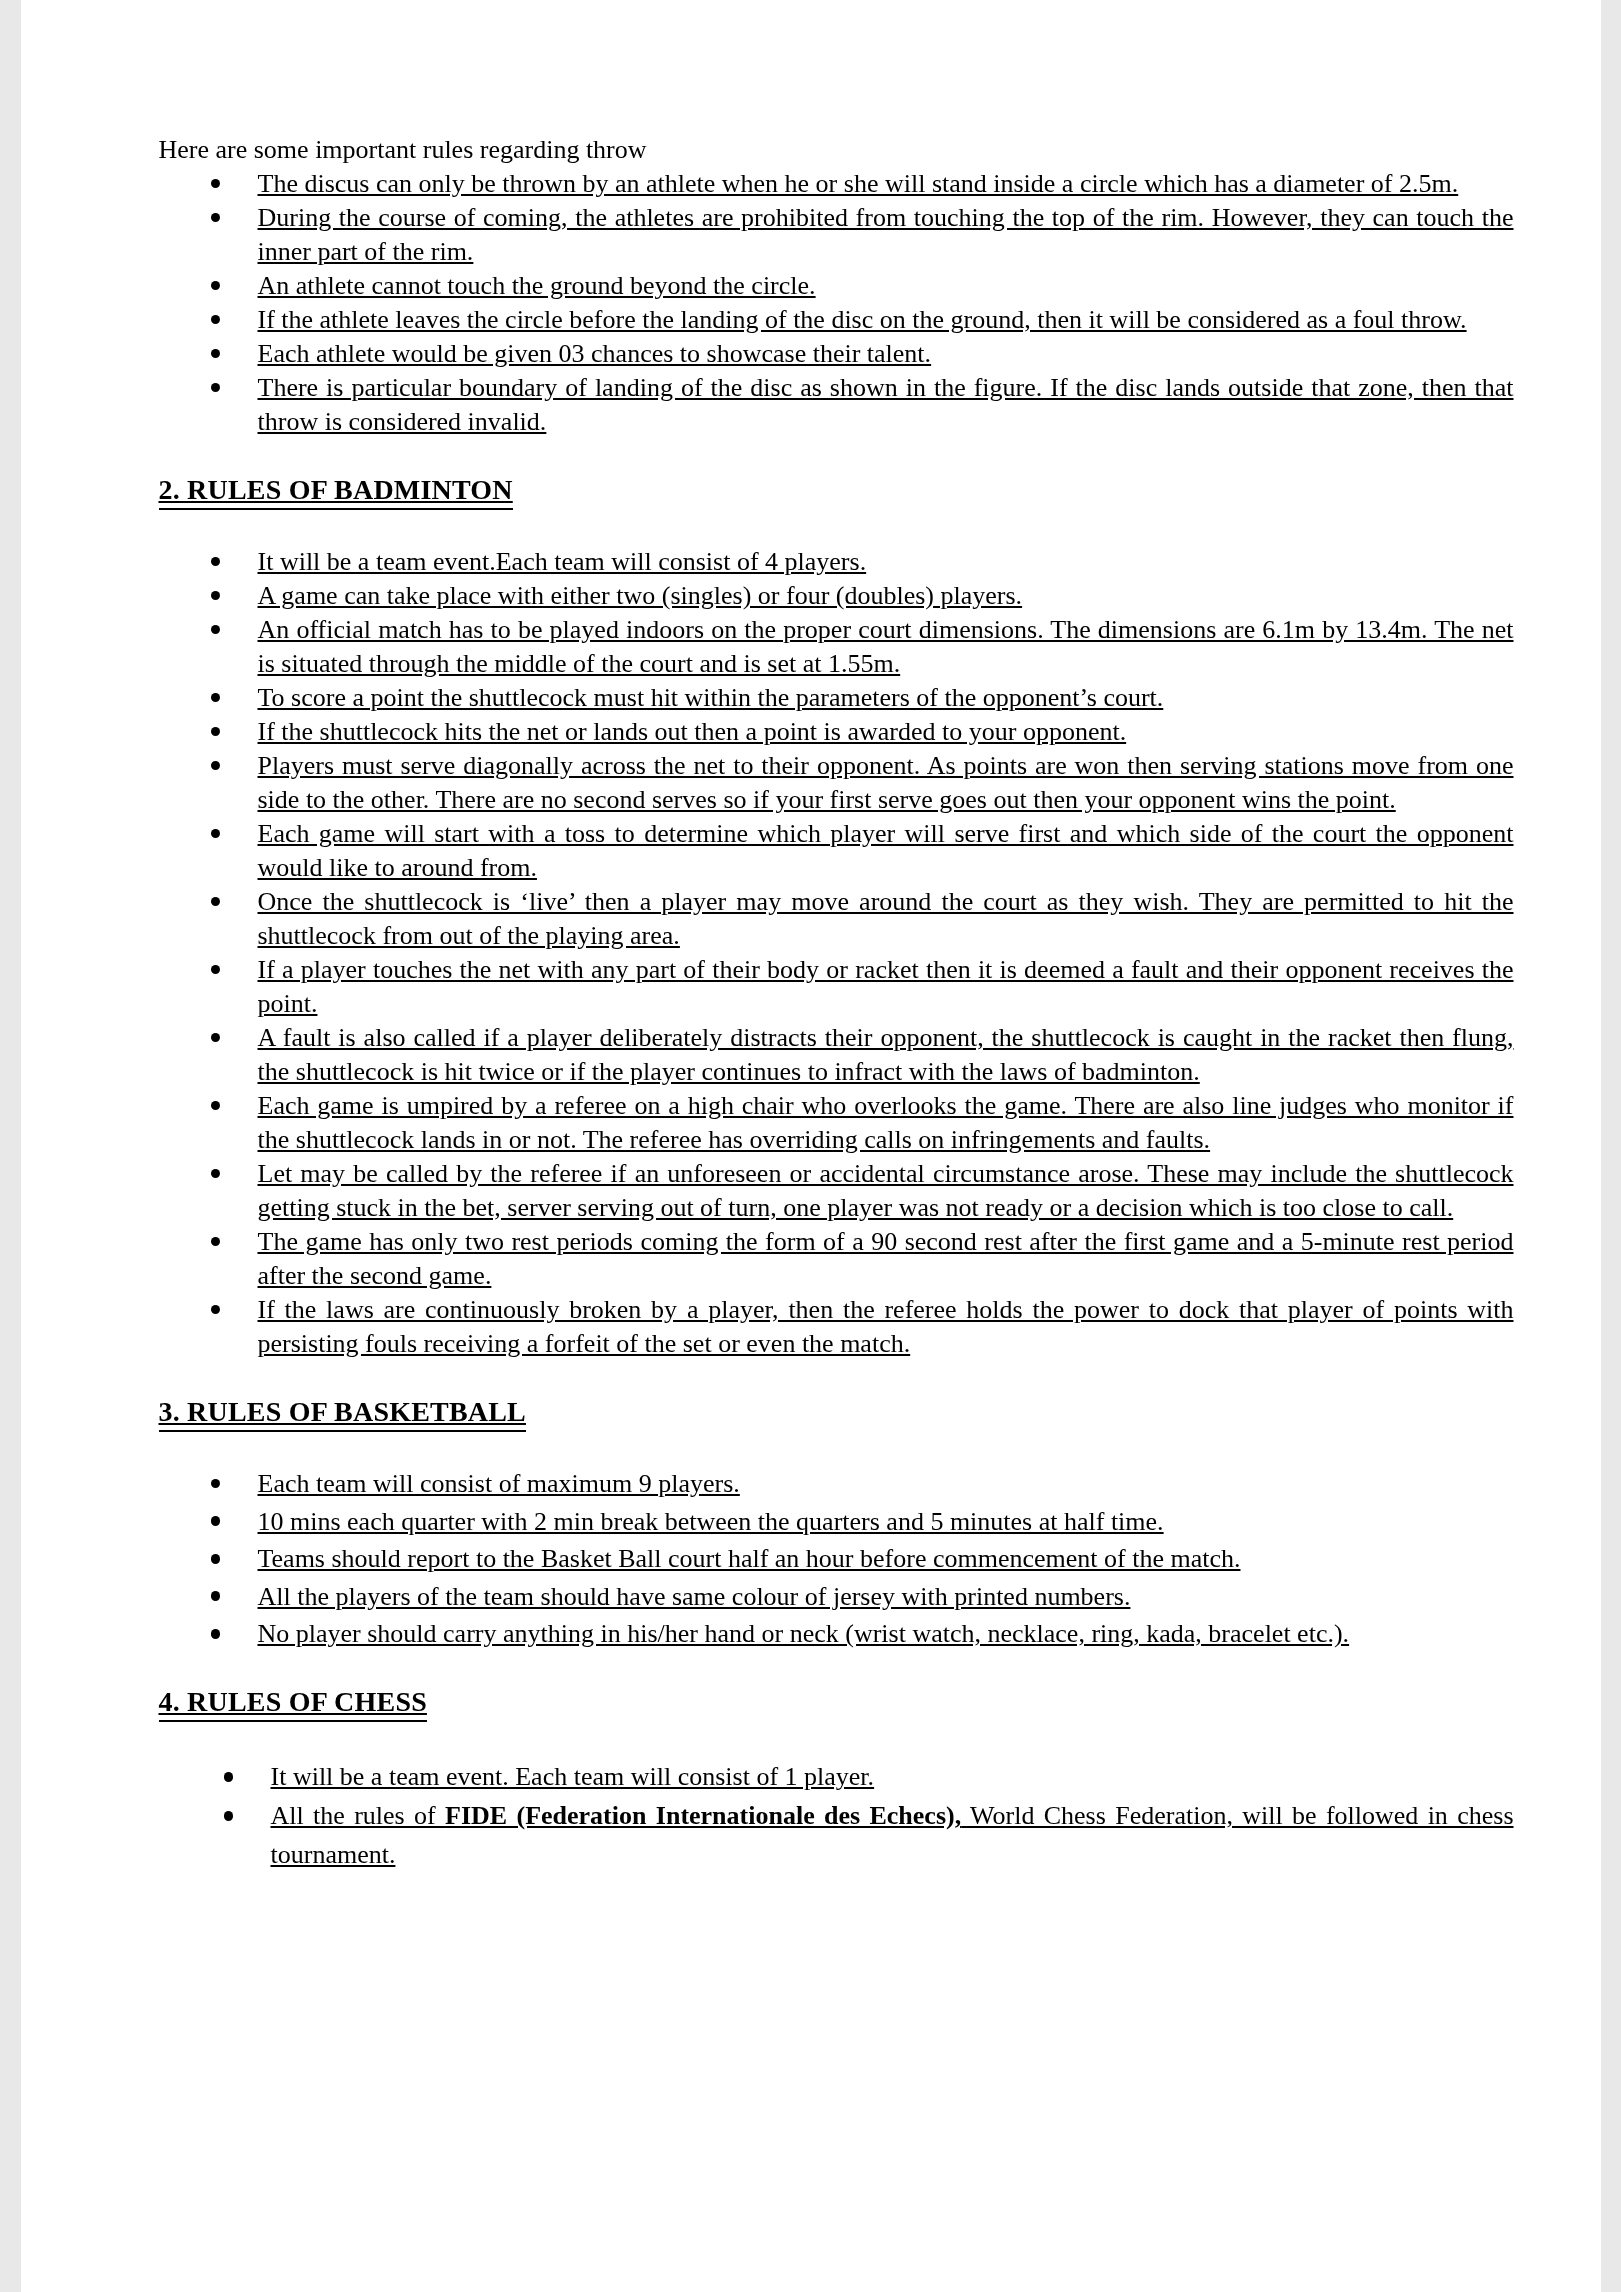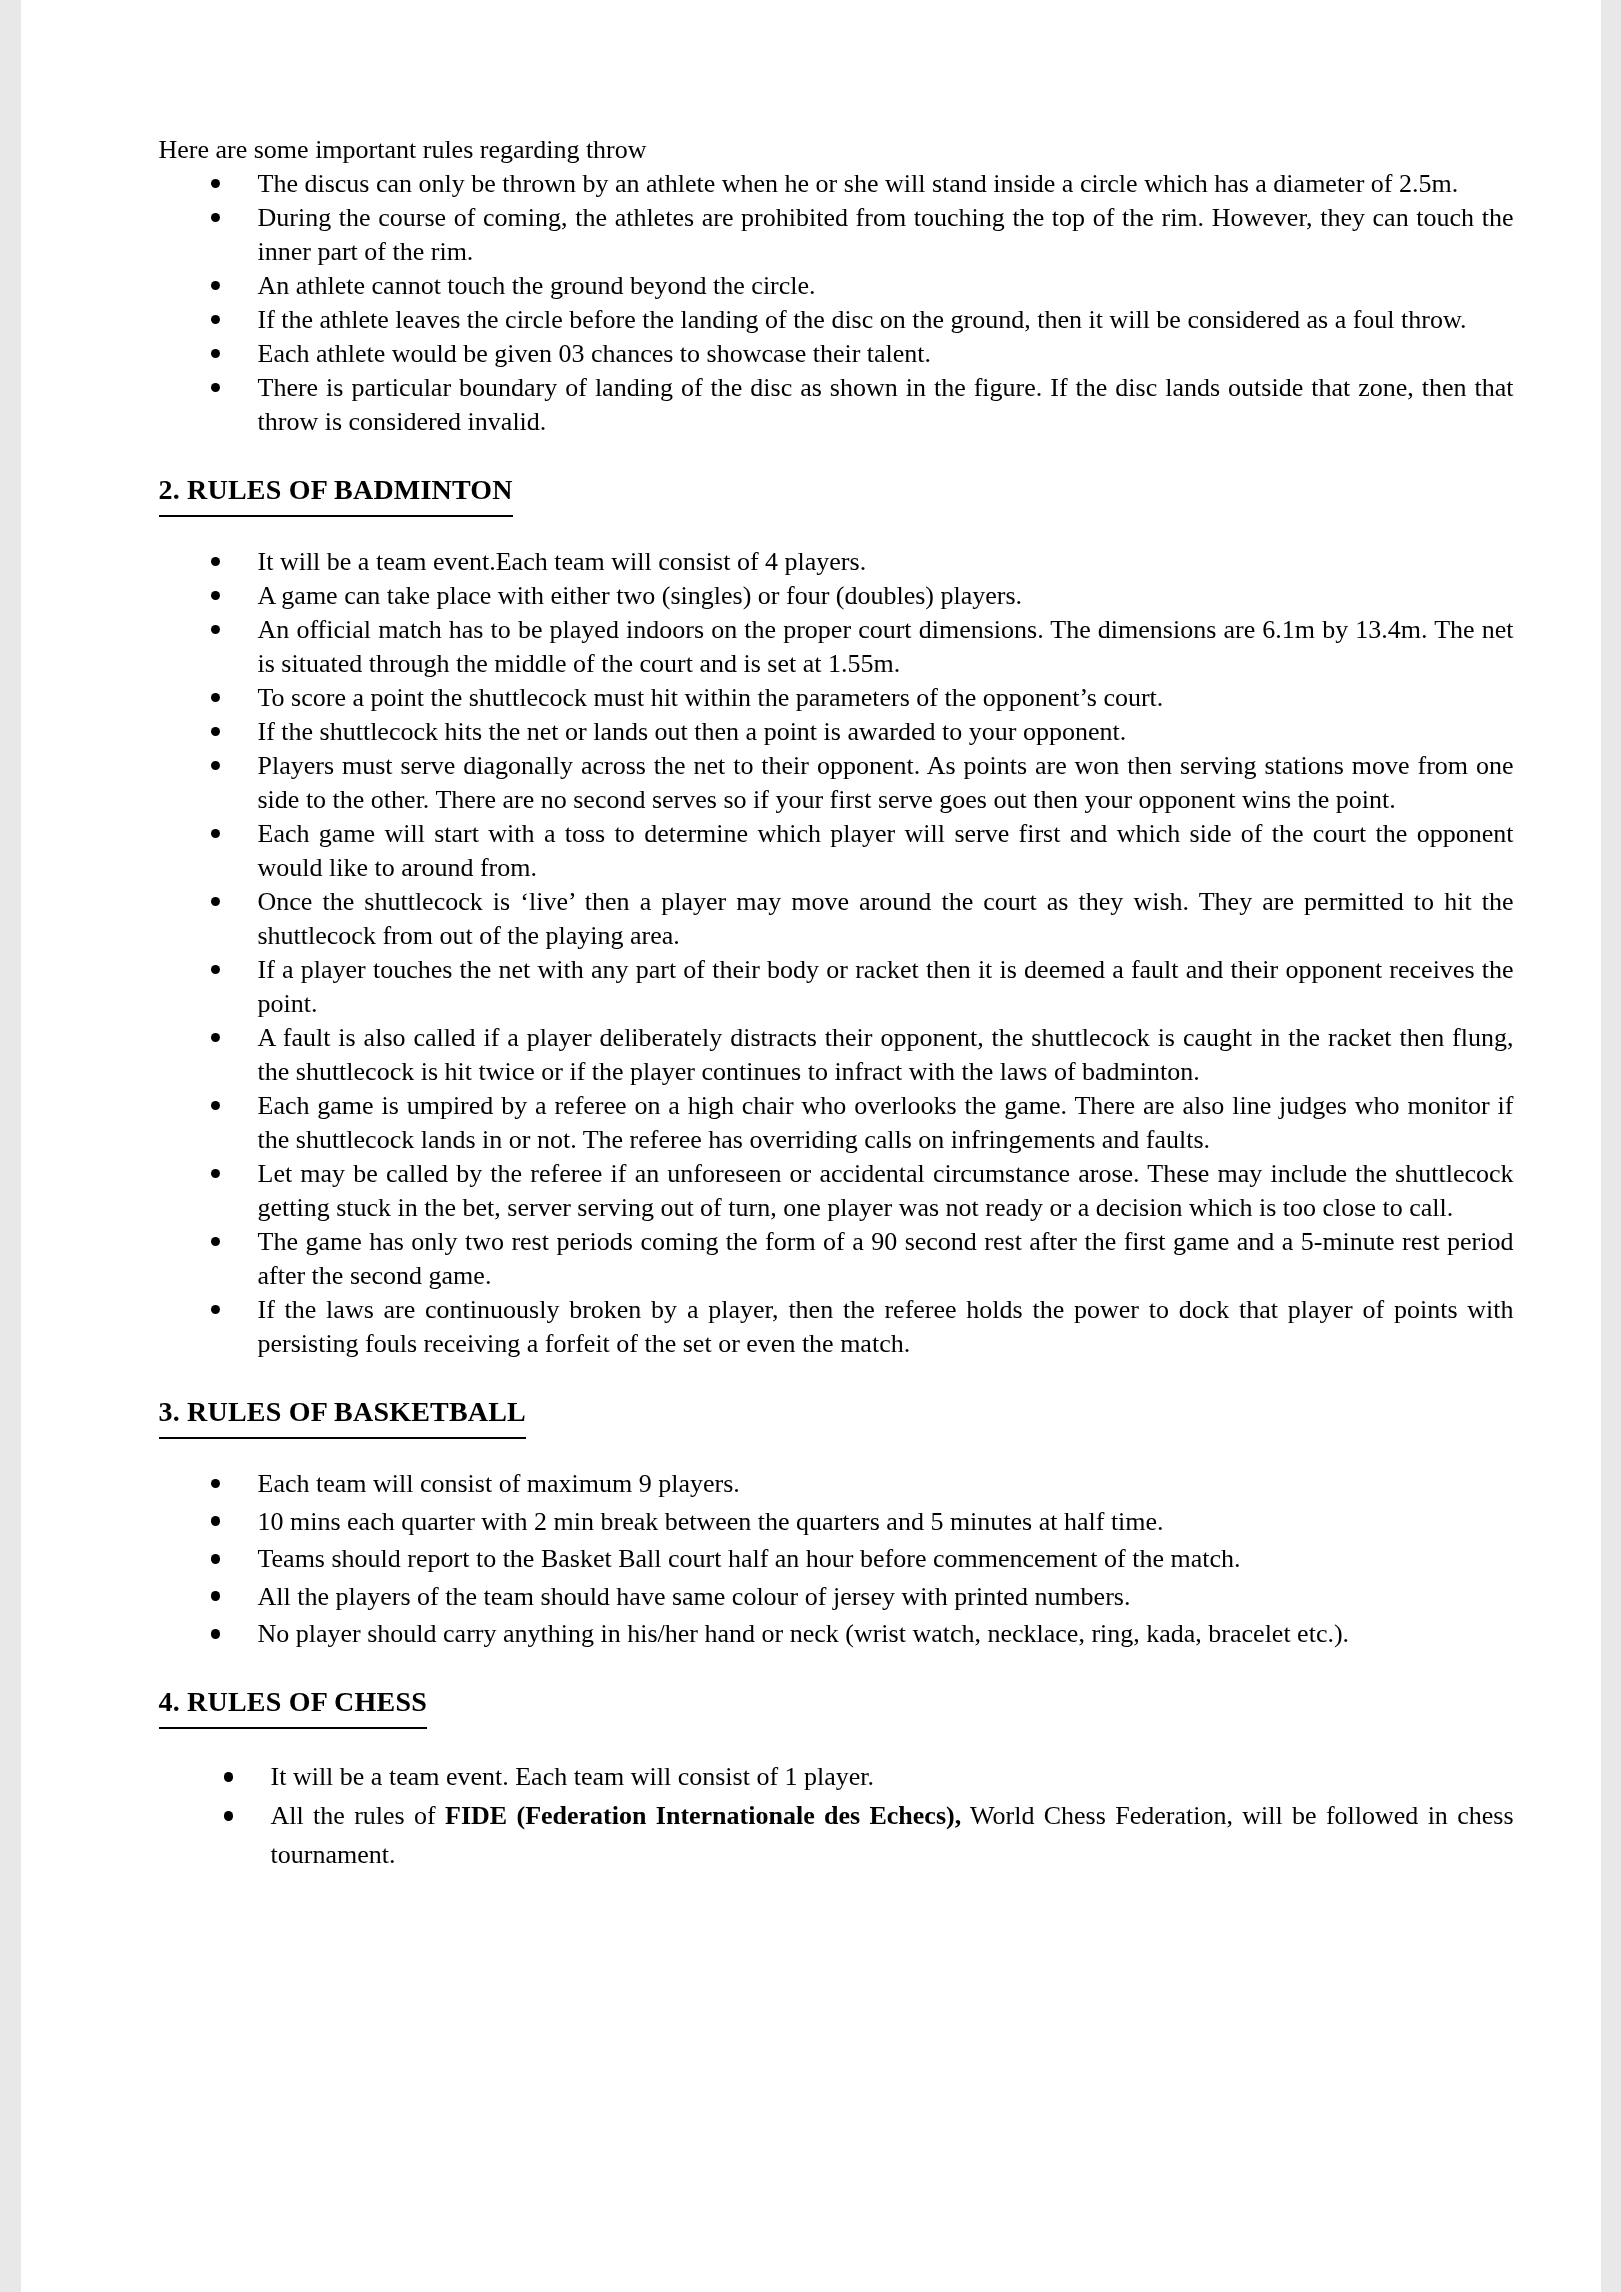--- a/index.html
+++ b/index.html
@@ -22,32 +22,34 @@
 
   h2.heading {
     font-size: 28px;
     line-height: 38px;
     font-weight: bold;
     margin: 32px 0 36px 0;
     letter-spacing: 0.2px;
   }
   h2.heading .heading-text {
     border-bottom: 2.7px solid #000;
-    padding-bottom: 10px;
+    padding-bottom: 3px;
+    text-decoration: underline;
   }
 
   ul.list {
     list-style: none;
     margin: 0;
     padding: 0 0 0 99px;
   }
   ul.list li {
     position: relative;
     text-align: justify;
     text-justify: inter-word;
+    text-decoration: underline;
   }
   ul.list li::before {
     content: "";
     position: absolute;
     left: -47px;
     top: 11.6px;
     width: 9.9px;
     height: 9.9px;
     border-radius: 50%;
     background: #000;

